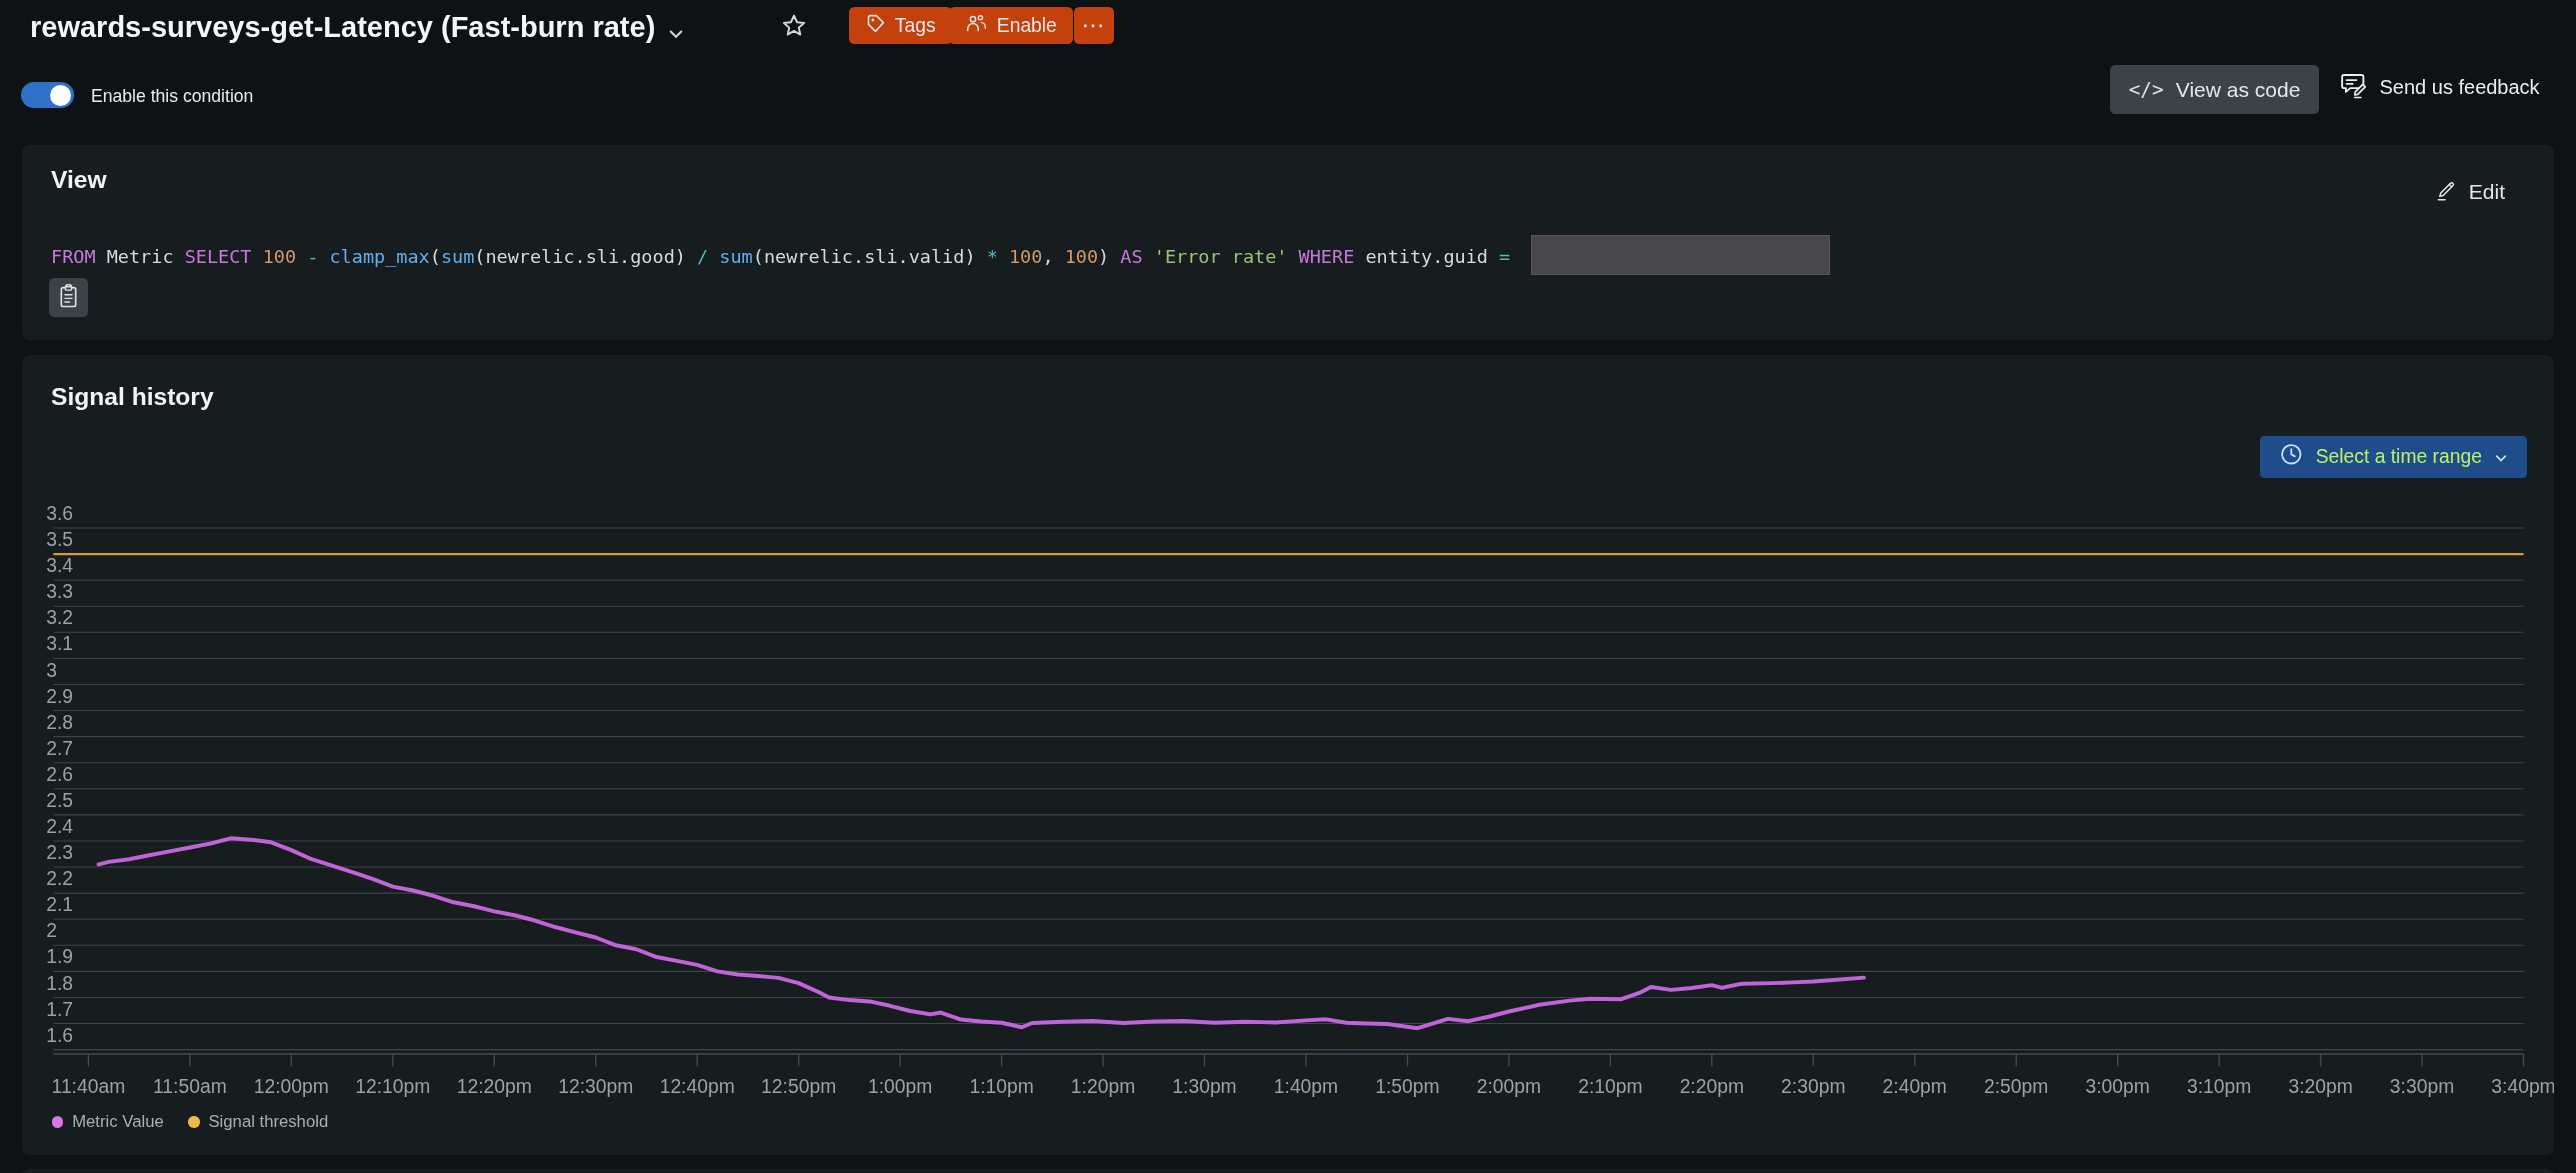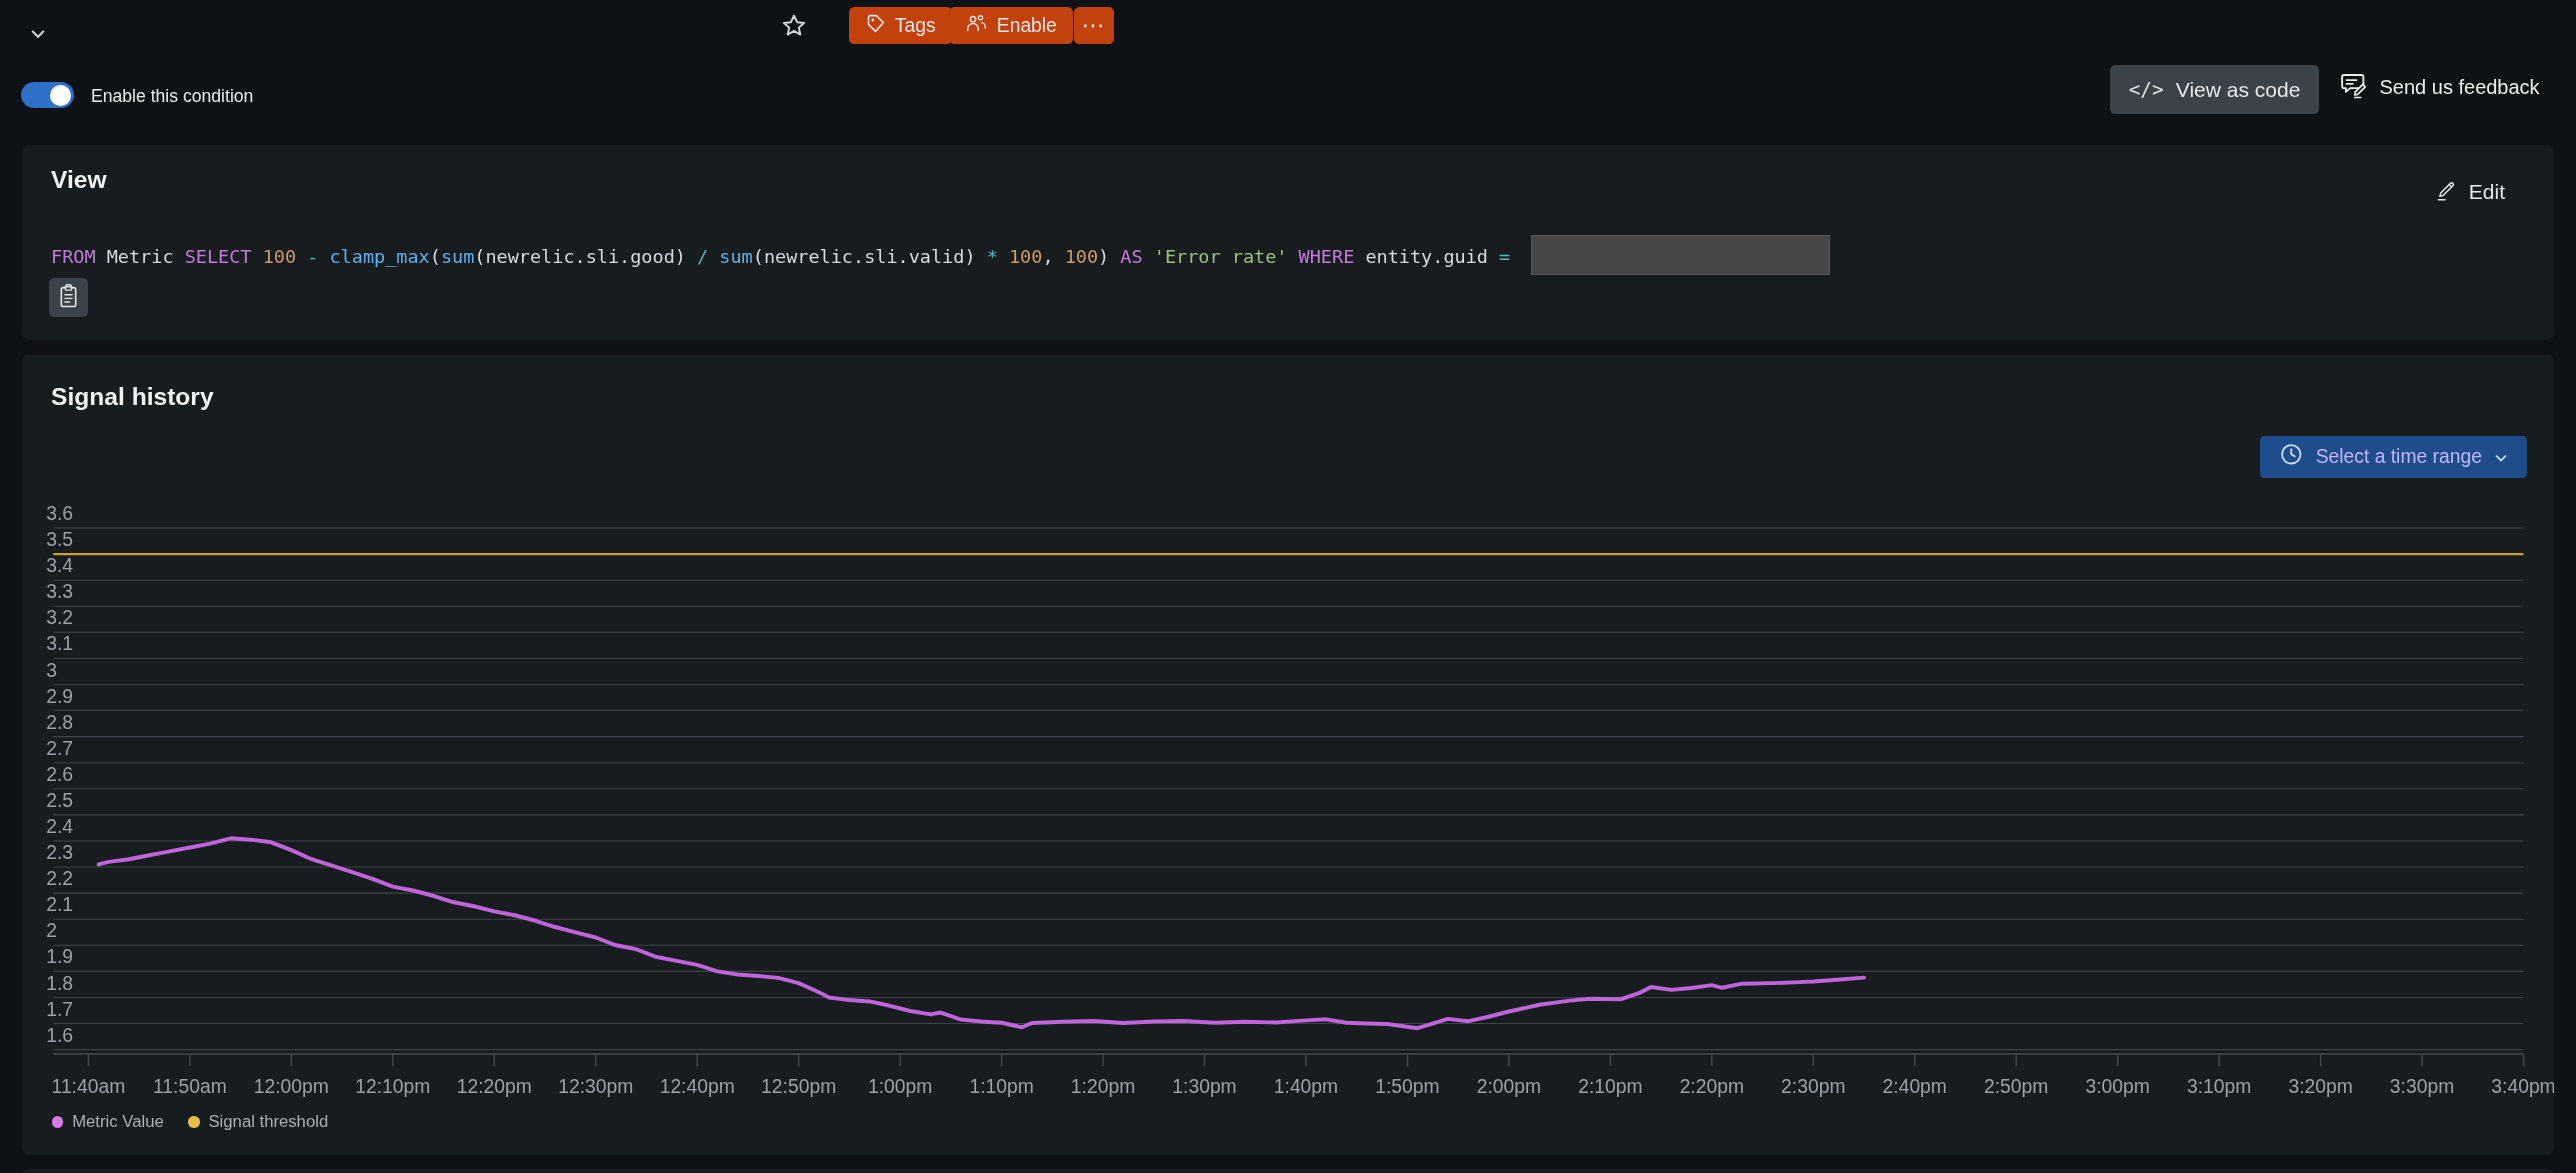--- a/index.html
+++ b/index.html
@@ -81,35 +81,36 @@
   .clipboard-btn {
     left: 27px; top: 133px; width: 39px; height: 39px;
     background: #3b4348; border: none; border-radius: 5.3px;
     display: flex; align-items: center; justify-content: center; cursor: pointer;
   }
 
   
   .time-range-btn {
     left: 2238px; top: 81px; width: 267px; height: 42px;
     background: #1f4d8c; border: none; border-radius: 4.4px;
-    color: #c4b5fd; font-size: 19.3px; font-family: inherit;
+    color: #bef264; font-size: 19.3px; font-family: inherit;
     display: flex; align-items: center; justify-content: center; gap: 12.3px;
     cursor: pointer;
   }
   #signal-chart-svg { left: 0; top: 0; width: 2532px; height: 800px; }
   .legend { left: 30px; top: 757px; display: flex; align-items: center; gap: 24.6px; }
   .legend-item { display: flex; align-items: center; gap: 8.8px; font-size: 16.7px; color: #a9b0b5; }
   .legend-dot { width: 11.4px; height: 11.4px; border-radius: 50%; }
 
   .icon { display: inline-block; flex: none; }
 </style>
 </head>
 <body>
 
 <div class="abs page-title">
+  <span>rewards-surveys-get-Latency (Fast-burn rate)</span>
   <span class="icon title-caret">
     <svg width="16" height="12.3" viewBox="0 0 18 14">
         <path d="M3 4 L9 10 L15 4" fill="none" stroke="#cfd3d5" stroke-width="2.4" stroke-linecap="round"></path>
       </svg>
   </span>
 </div>
 
 <span class="abs star-btn icon">
   <svg width="28" height="28" viewBox="0 0 24 24">
       <path d="M12 3.2 L14.6 8.7 L20.6 9.4 L16.1 13.4 L17.4 19.3 L12 16.2 L6.6 19.3 L7.9 13.4 L3.4 9.4 L9.4 8.7 Z" fill="none" stroke="#d3d7d9" stroke-width="1.7" stroke-linejoin="round"></path>

